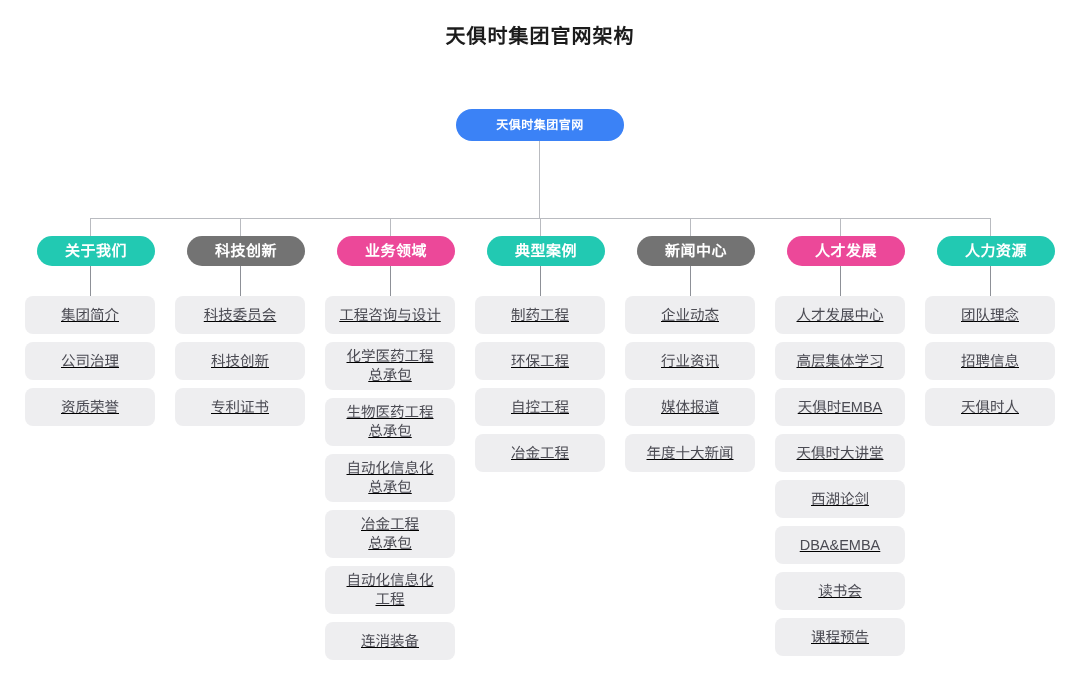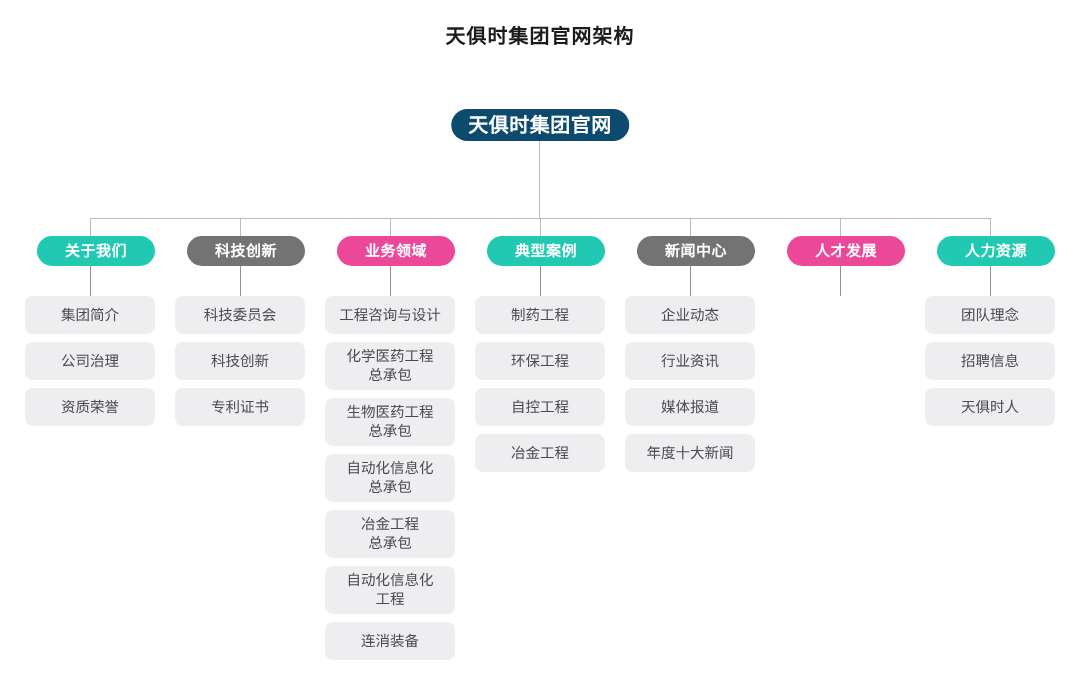--- a/index.html
+++ b/index.html
@@ -42,23 +42,23 @@
   .root-node {
     position: absolute;
     top: 109px;
     left: 50%;
     transform: translateX(-50%);
     min-width: 168px;
     height: 32px;
     line-height: 32px;
     padding: 0 17px;
     border-radius: 16px;
-    background: #0c4a6e;
+    background: #3b82f6;
     color: #ffffff;
-    font-size: 20px;
+    font-size: 12px;
     font-weight: bold;
     text-align: center;
     letter-spacing: .5px;
     white-space: nowrap;
     box-sizing: border-box;
   }
 
   
   .connector-layer {
     position: absolute;
@@ -132,20 +132,21 @@
   .col-header.teal   { background: #22c9b2; }
   .col-header.yellow { background: #737373; }
   .col-header.blue   { background: #ec4899; }
 
   .leaf-list {
     margin-top: 30px;
     width: 130px;
     display: flex;
     flex-direction: column;
     gap: 8px;
+    text-decoration: underline;
   }
   .leaf-card {
     width: 130px;
     min-height: 38px;
     border-radius: 8px;
     background: #eeeef0;
     color: #4b4b53;
     font-size: 14.5px;
     line-height: 19px;
     text-align: center;
@@ -232,20 +233,30 @@
         <div class="col-header yellow">新闻中心</div>
         <div class="leaf-list">
           <div class="leaf-card">企业动态</div>
           <div class="leaf-card">行业资讯</div>
           <div class="leaf-card">媒体报道</div>
           <div class="leaf-card">年度十大新闻</div>
         </div>
       </div>
       <div class="column">
         <div class="col-header blue">人才发展</div>
+        <div class="leaf-list">
+          <div class="leaf-card">人才发展中心</div>
+          <div class="leaf-card">高层集体学习</div>
+          <div class="leaf-card">天俱时EMBA</div>
+          <div class="leaf-card">天俱时大讲堂</div>
+          <div class="leaf-card">西湖论剑</div>
+          <div class="leaf-card">DBA&amp;EMBA</div>
+          <div class="leaf-card">读书会</div>
+          <div class="leaf-card">课程预告</div>
+        </div>
       </div>
       <div class="column">
         <div class="col-header teal">人力资源</div>
         <div class="leaf-list">
           <div class="leaf-card">团队理念</div>
           <div class="leaf-card">招聘信息</div>
           <div class="leaf-card">天俱时人</div>
         </div>
       </div>
     </div>

